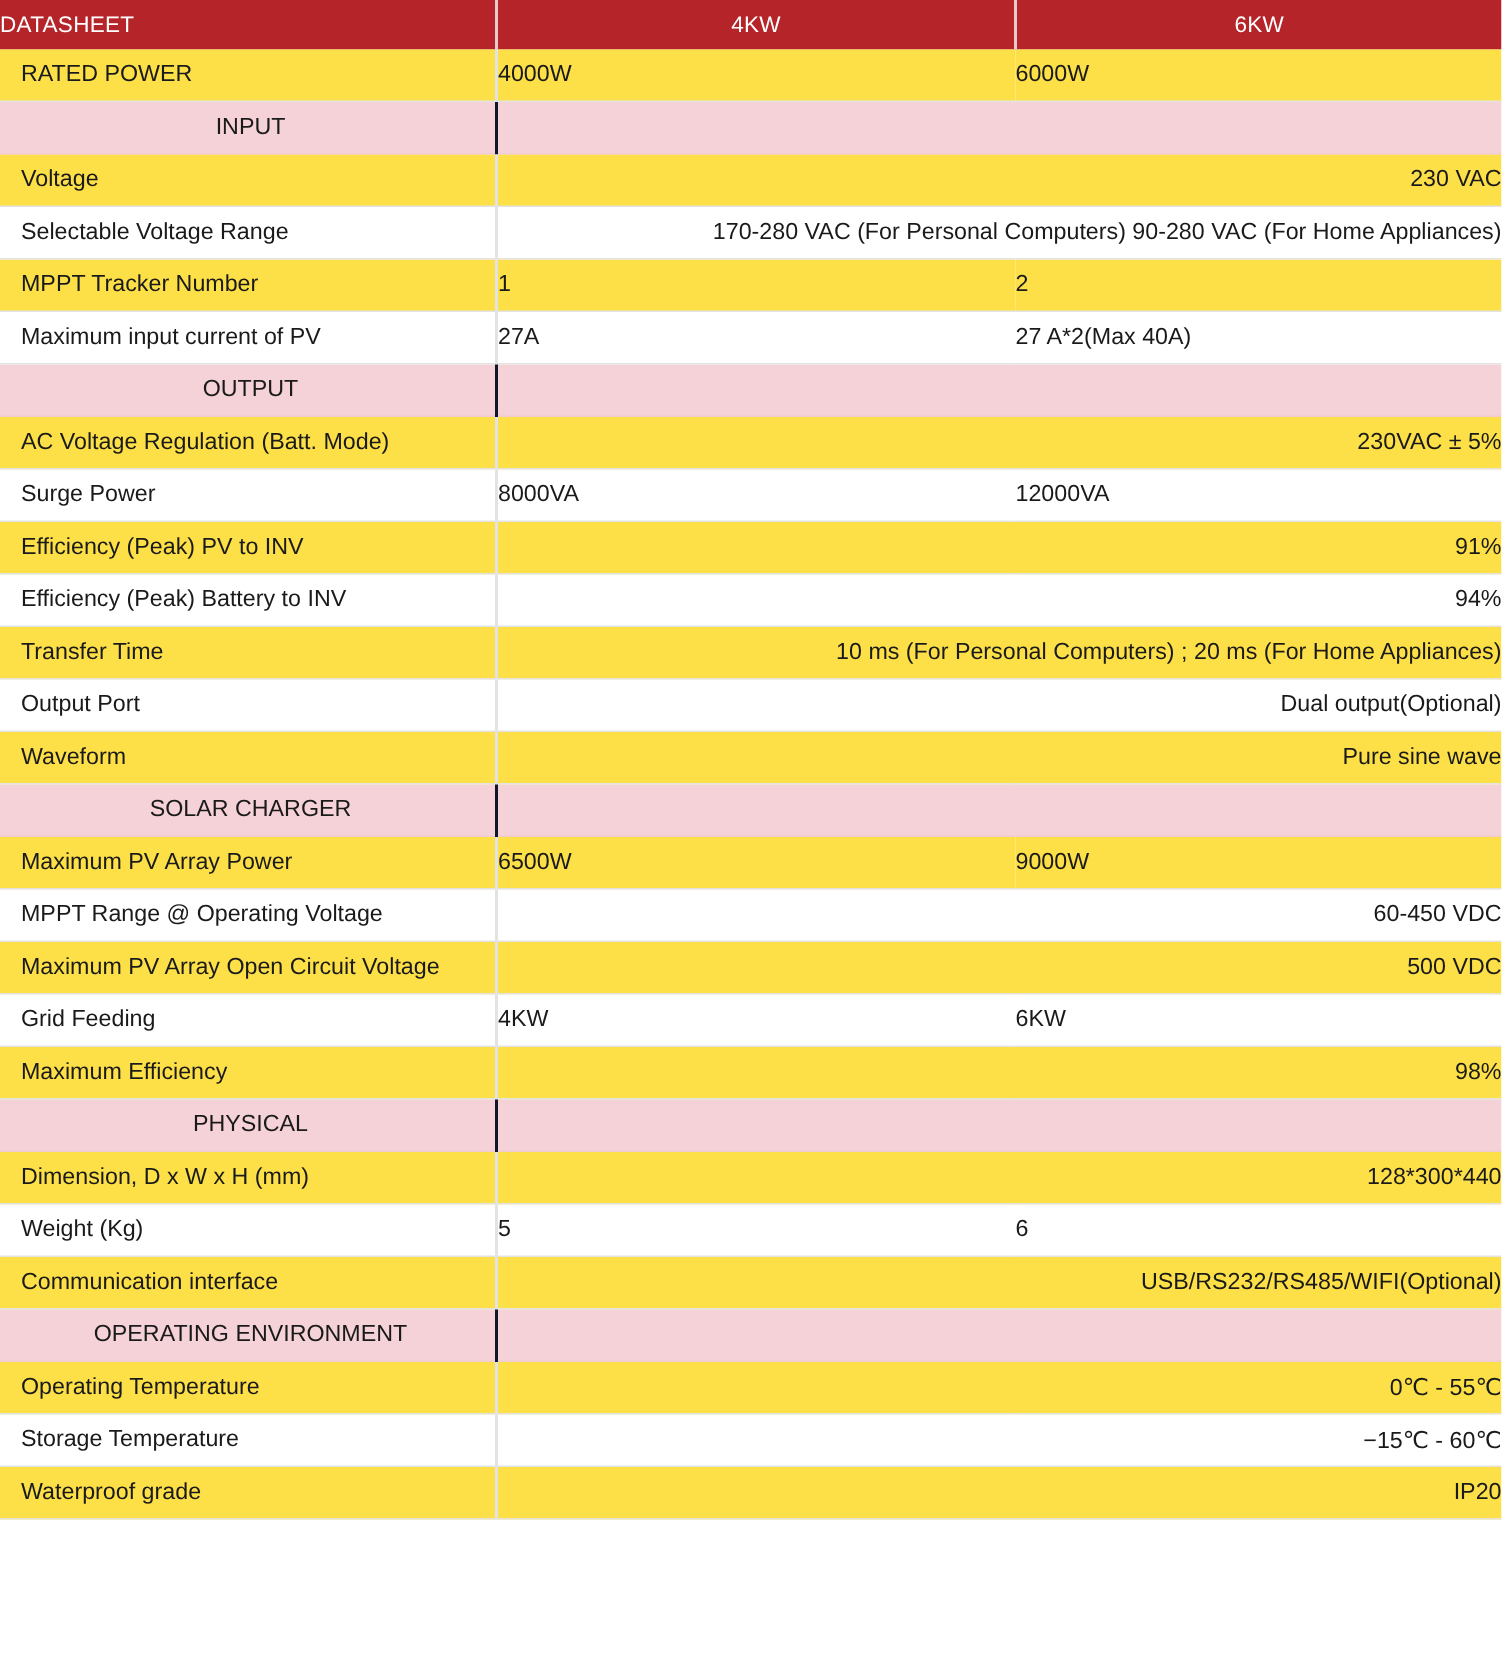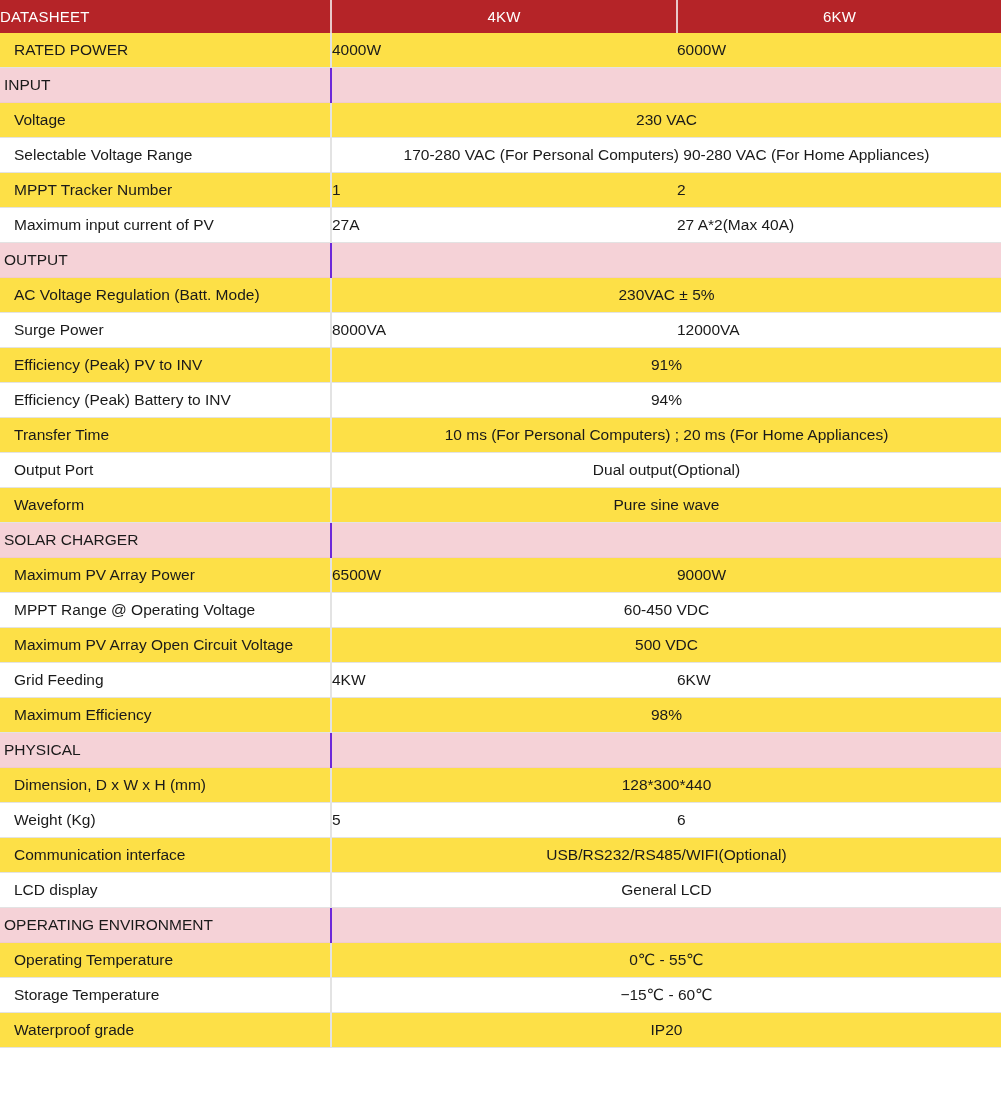--- a/index.html
+++ b/index.html
@@ -70,40 +70,40 @@
   tr.data-row td.label {
     text-align: left;
     padding-left: 14px;
     box-sizing: border-box;
     border-right: 2px solid #e3e3e3;
   }
   tr.data-row td.value {
     text-align: left;
   }
   tr.data-row td.value-span {
-    text-align: center;
+    text-align: right;
   }
 
   
   tr.bg-gray  > td { background: #fde047; }
   tr.bg-white > td { background: #ffffff; }
 
   
   tr.section-row { height: 34px; }
   tr.section-row > td {
     background: #f5d2d7;
     height: 34px;
     font-size: 15.5px;
     border-bottom: 1px solid #f0cbd0;
   }
   tr.section-row td.label {
-    text-align: left;
+    text-align: center;
     padding-left: 4px;
     box-sizing: border-box;
-    border-right: 2px solid #6d28d9;
+    border-right: 2px solid #0f172a;
   }
 </style>
 </head>
 <body>
 
 <div class="sheet">
 
   <table class="spec-table">
     <colgroup>
       <col class="c-label">
@@ -216,24 +216,20 @@
         </tr>
         <tr class="data-row bg-white">
           <td class="label">Weight (Kg)</td>
           <td class="value">5</td>
           <td class="value">6</td>
         </tr>
         <tr class="data-row bg-gray">
           <td class="label">Communication interface</td>
           <td class="value-span" colspan="2">USB/RS232/RS485/WIFI(Optional)</td>
         </tr>
-        <tr class="data-row bg-white">
-          <td class="label">LCD display</td>
-          <td class="value-span" colspan="2">General LCD</td>
-        </tr>
         <tr class="section-row">
           <td class="label">OPERATING ENVIRONMENT</td>
           <td class="value-span" colspan="2"></td>
         </tr>
         <tr class="data-row bg-gray">
           <td class="label">Operating Temperature</td>
           <td class="value-span" colspan="2">0℃ - 55℃</td>
         </tr>
         <tr class="data-row bg-white">
           <td class="label">Storage Temperature</td>

